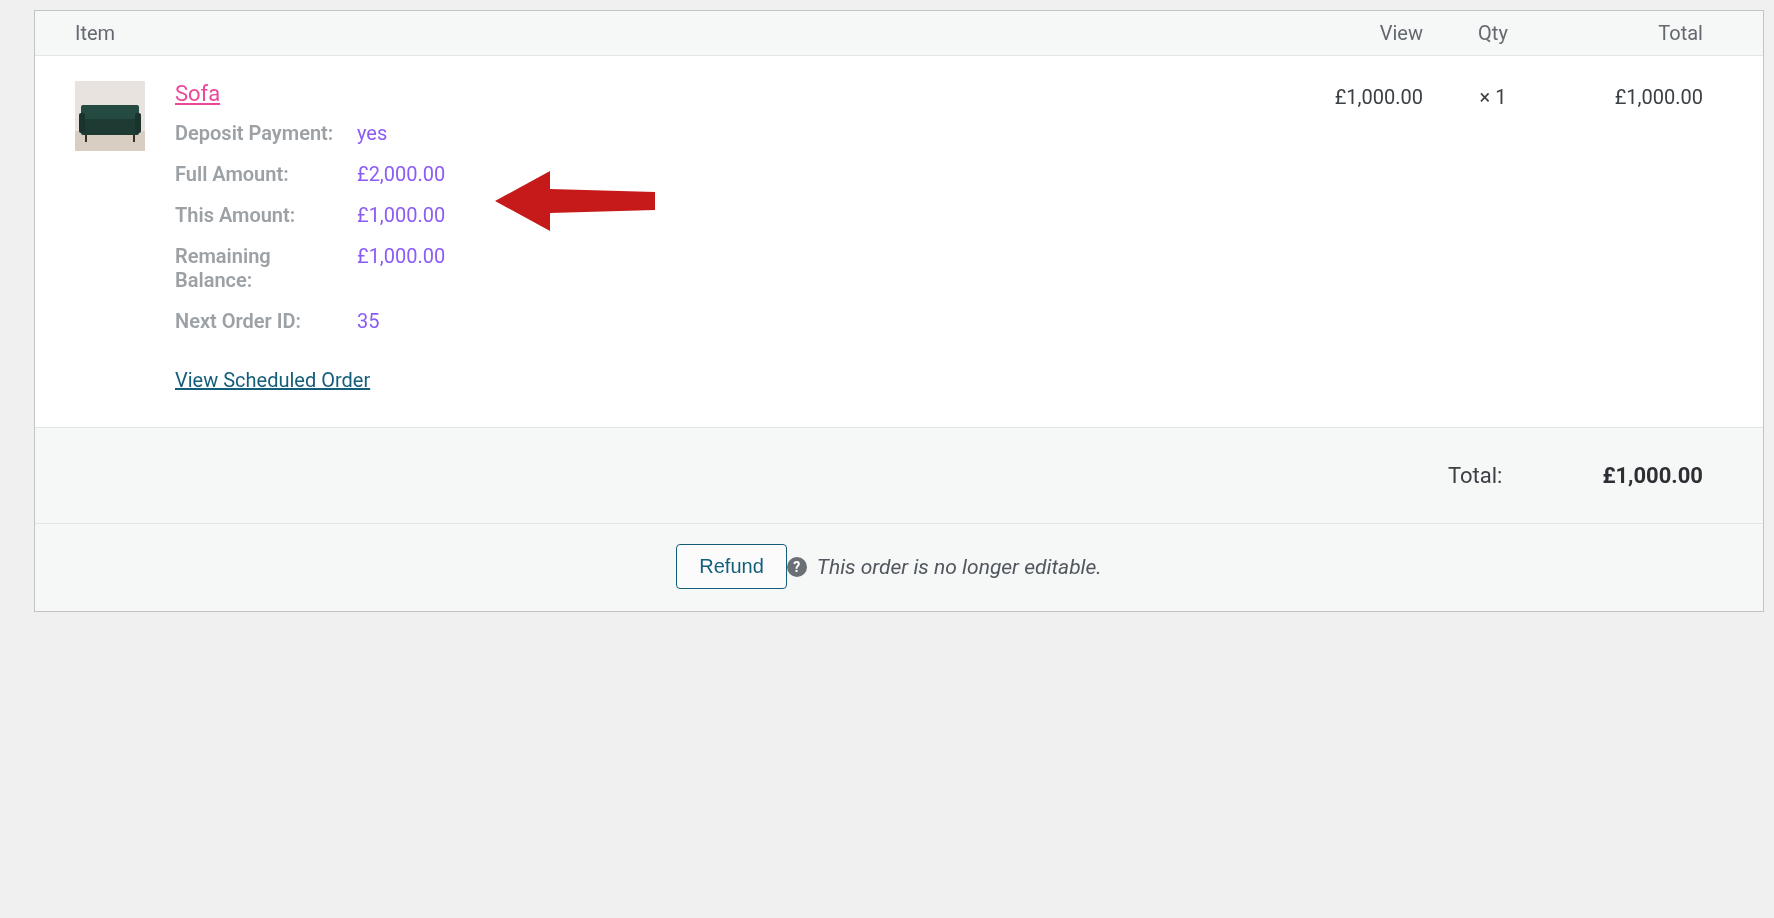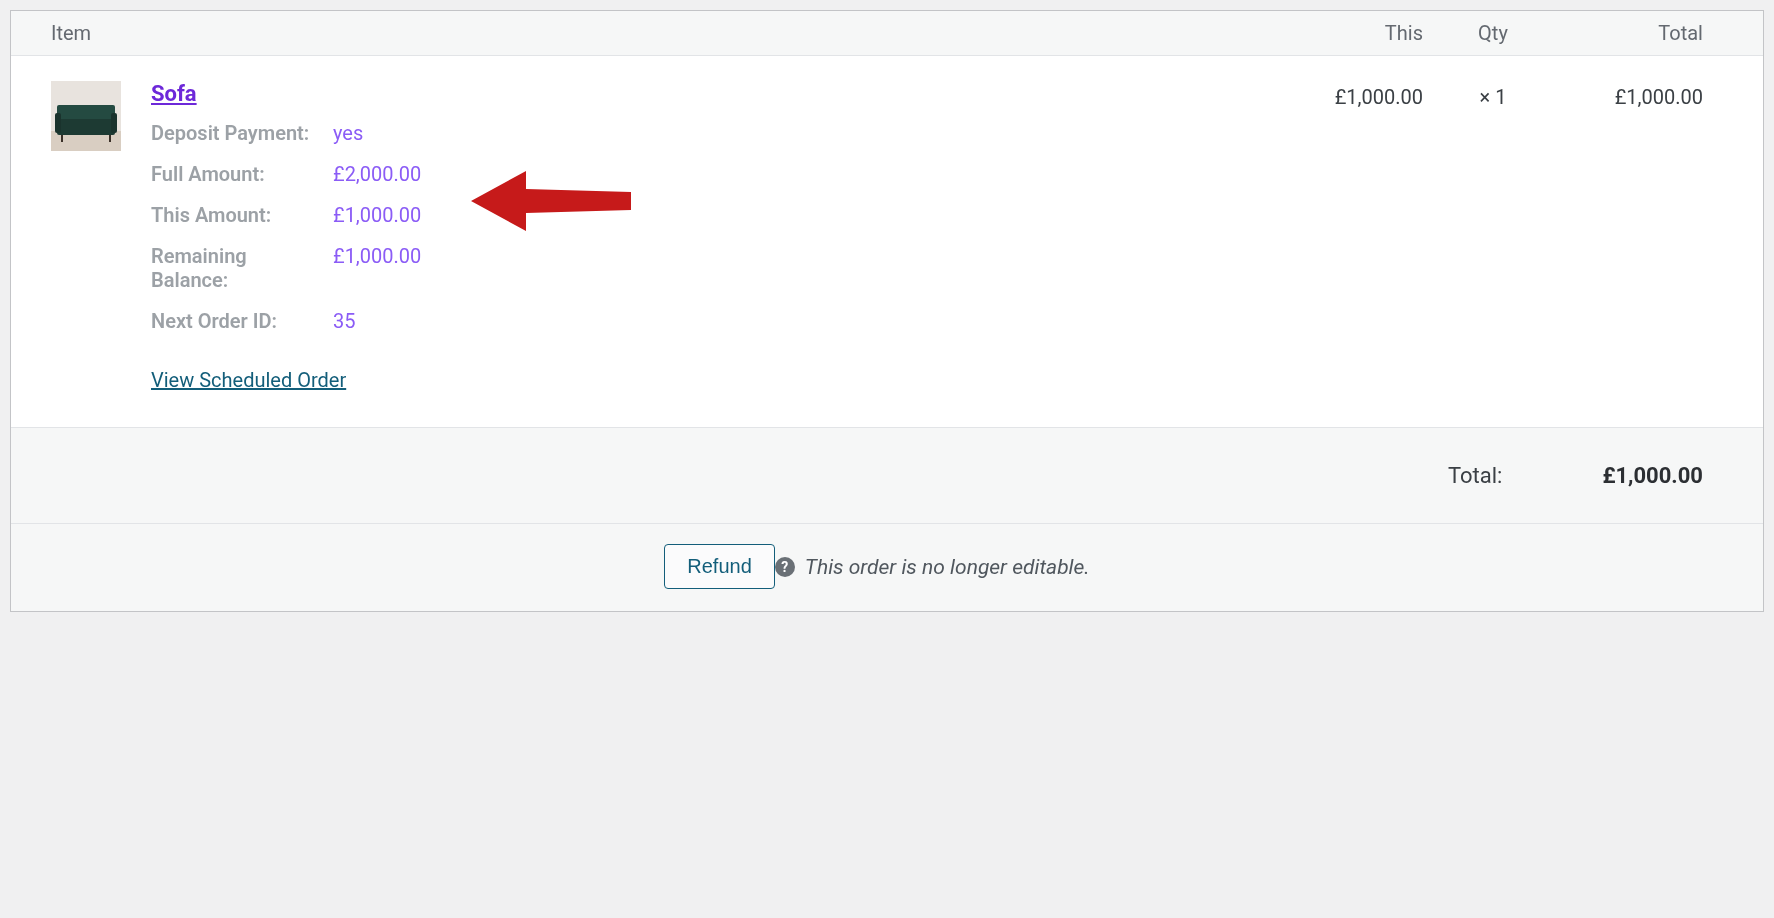--- a/index.html
+++ b/index.html
@@ -9,20 +9,21 @@
   }
   body {
     font-family: -apple-system, BlinkMacSystemFont, "Segoe UI", Roboto, sans-serif;
     background: #f0f0f1;
     padding: 10px;
     color: #3c434a;
   }
   .panel {
     background: #f6f7f7;
     border: 1px solid #c3c4c7;
+    margin-left: 24px;
   }
   .table-header {
     display: flex;
     padding: 10px 40px;
     color: #646970;
     font-size: 20px;
     font-weight: 400;
     border-bottom: 1px solid #e2e4e7;
   }
   .col-item {
@@ -62,24 +63,24 @@
   }
   .thumb svg {
     width: 70px;
     height: 70px;
   }
   .item-details {
     flex: 1 1 auto;
     position: relative;
   }
   .product-link {
-    color: #6d28d9;
+    color: #ec4899;
     text-decoration: underline;
     font-size: 22px;
-    font-weight: 700;
+    font-weight: 400;
     display: inline-block;
     margin-bottom: 15px;
   }
   .meta-table {
     display: grid;
     grid-template-columns: 165px auto;
     row-gap: 12px;
     font-size: 20px;
     gap: 17px;
   }
@@ -180,21 +181,21 @@
     line-height: 1;
   }
 </style>
 </head>
 <body>
 
 <div class="panel">
 
   <div class="table-header">
     <div class="col-item">Item</div>
-    <div class="col-cost">This</div>
+    <div class="col-cost">View</div>
     <div class="col-qty">Qty</div>
     <div class="col-total">Total</div>
   </div>
 
   <div class="item-row">
     <div class="thumb">
       <svg viewBox="0 0 70 70">
         <rect x="0" y="0" width="70" height="50" fill="#e8e3de"></rect>
         <rect x="0" y="50" width="70" height="20" fill="#d9cec2"></rect>
         <rect x="6" y="30" width="58" height="24" rx="2" fill="#1d3a33"></rect>

